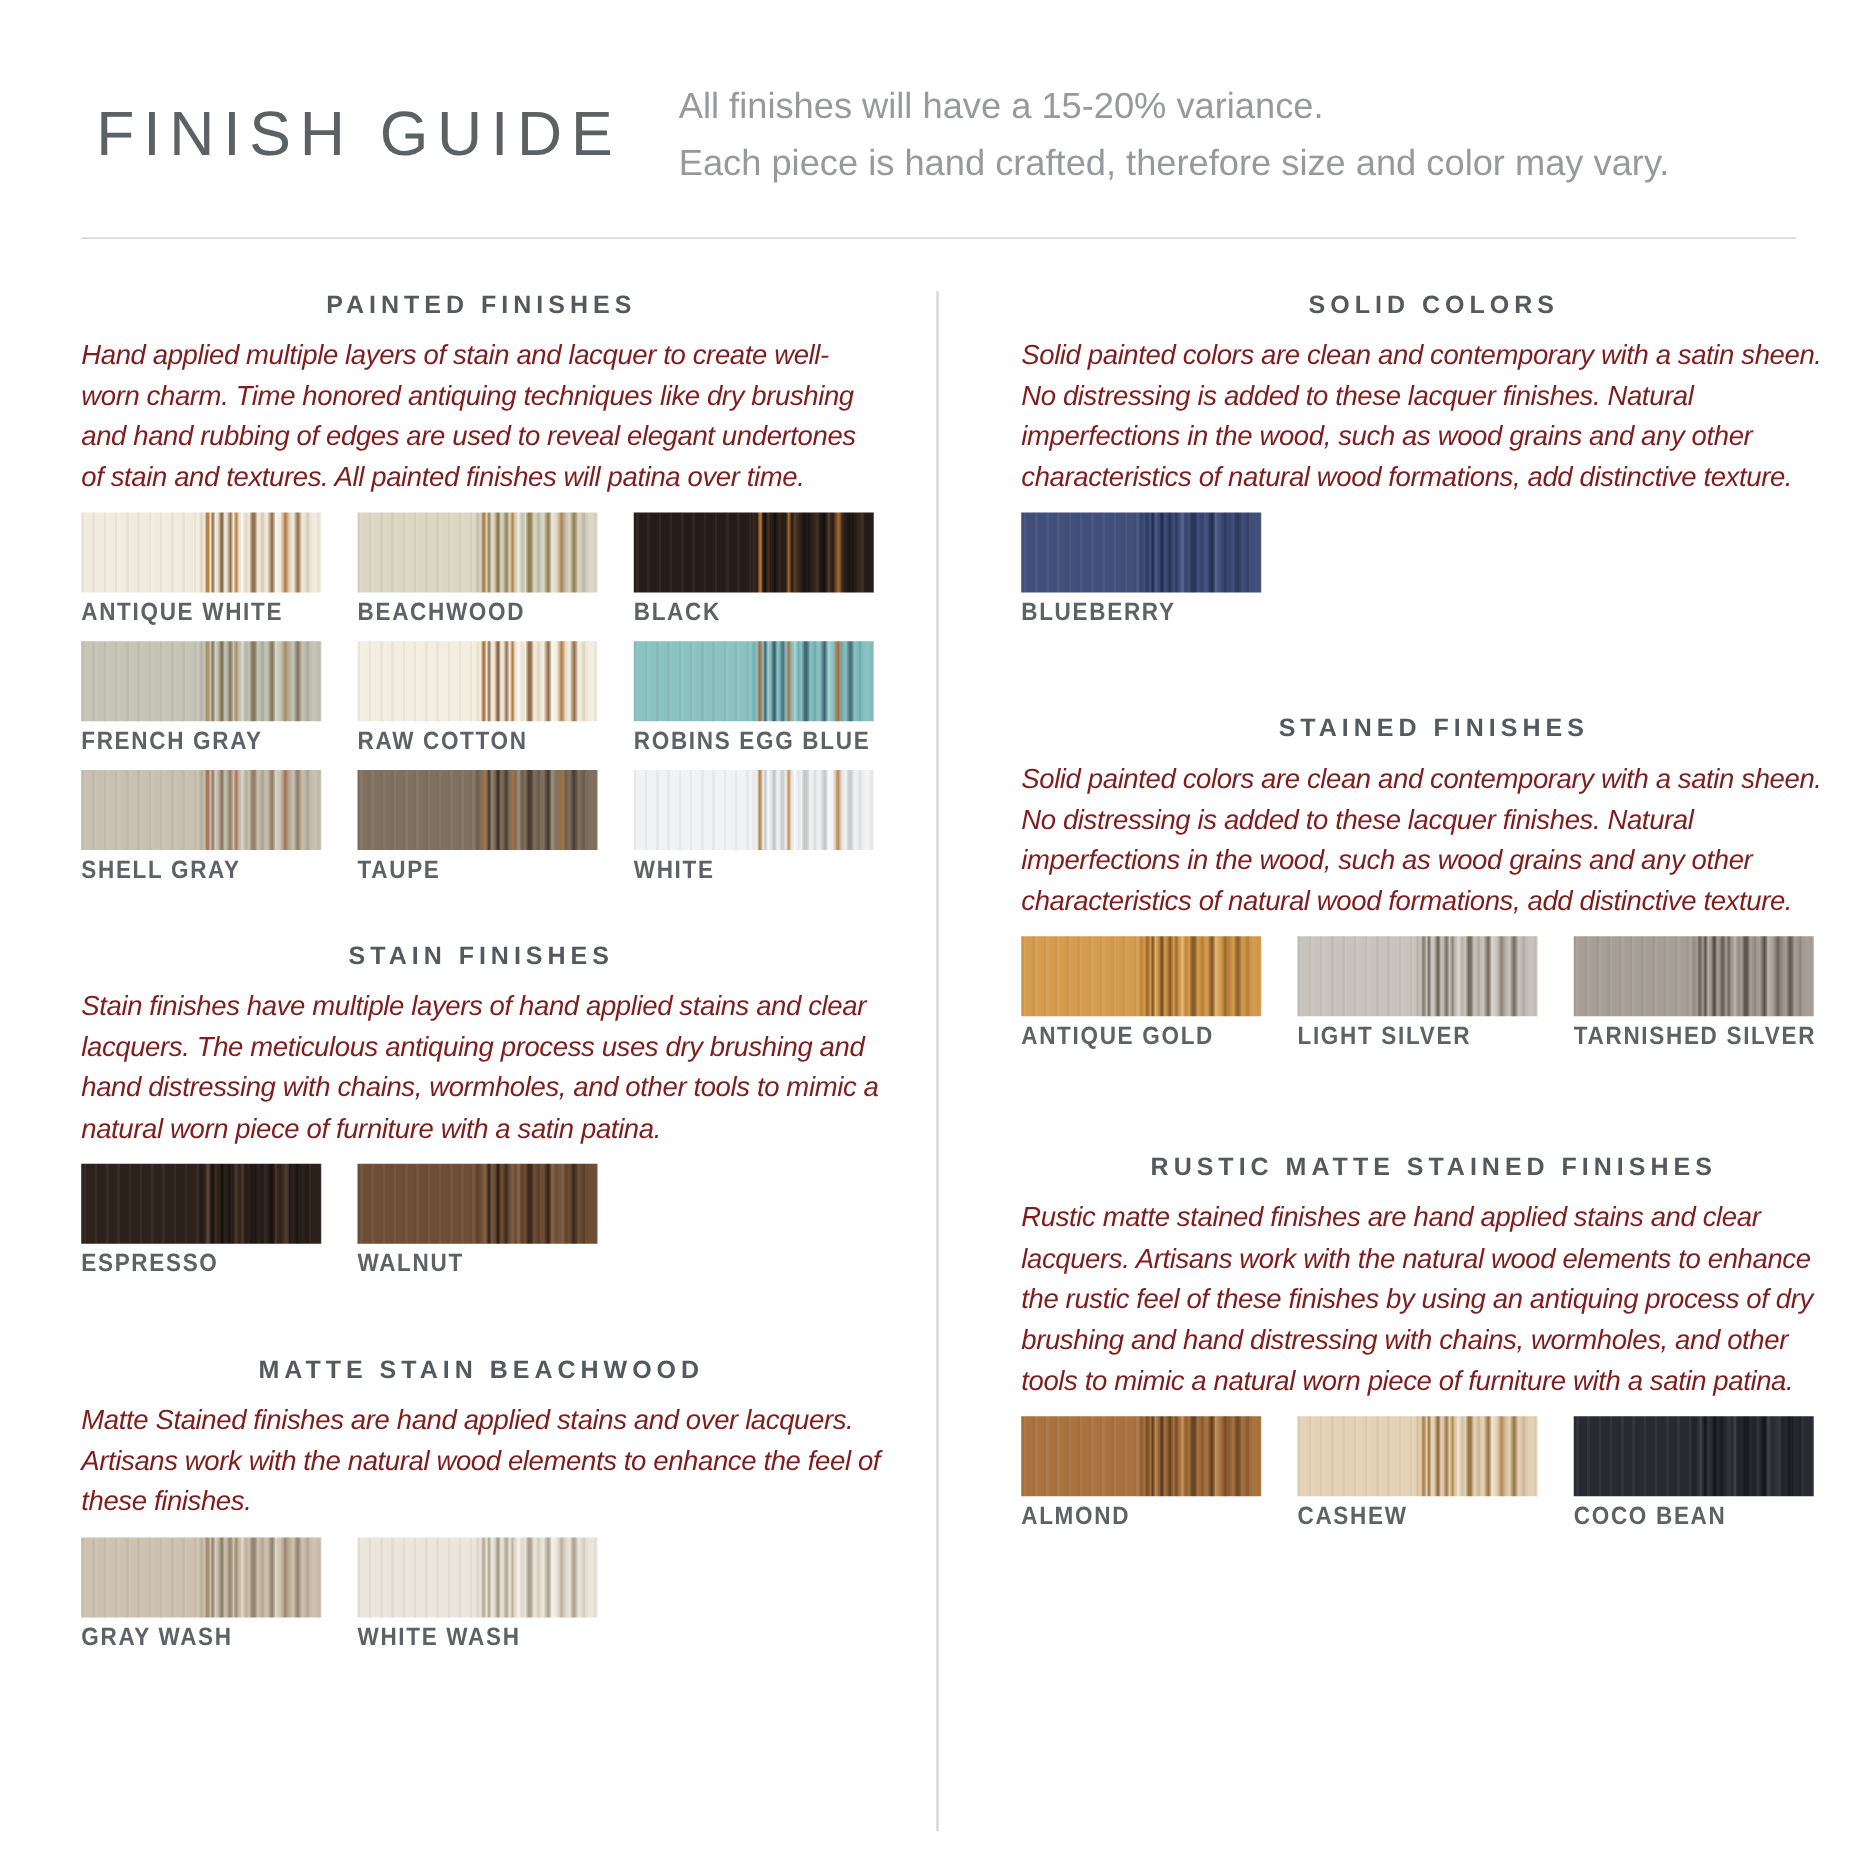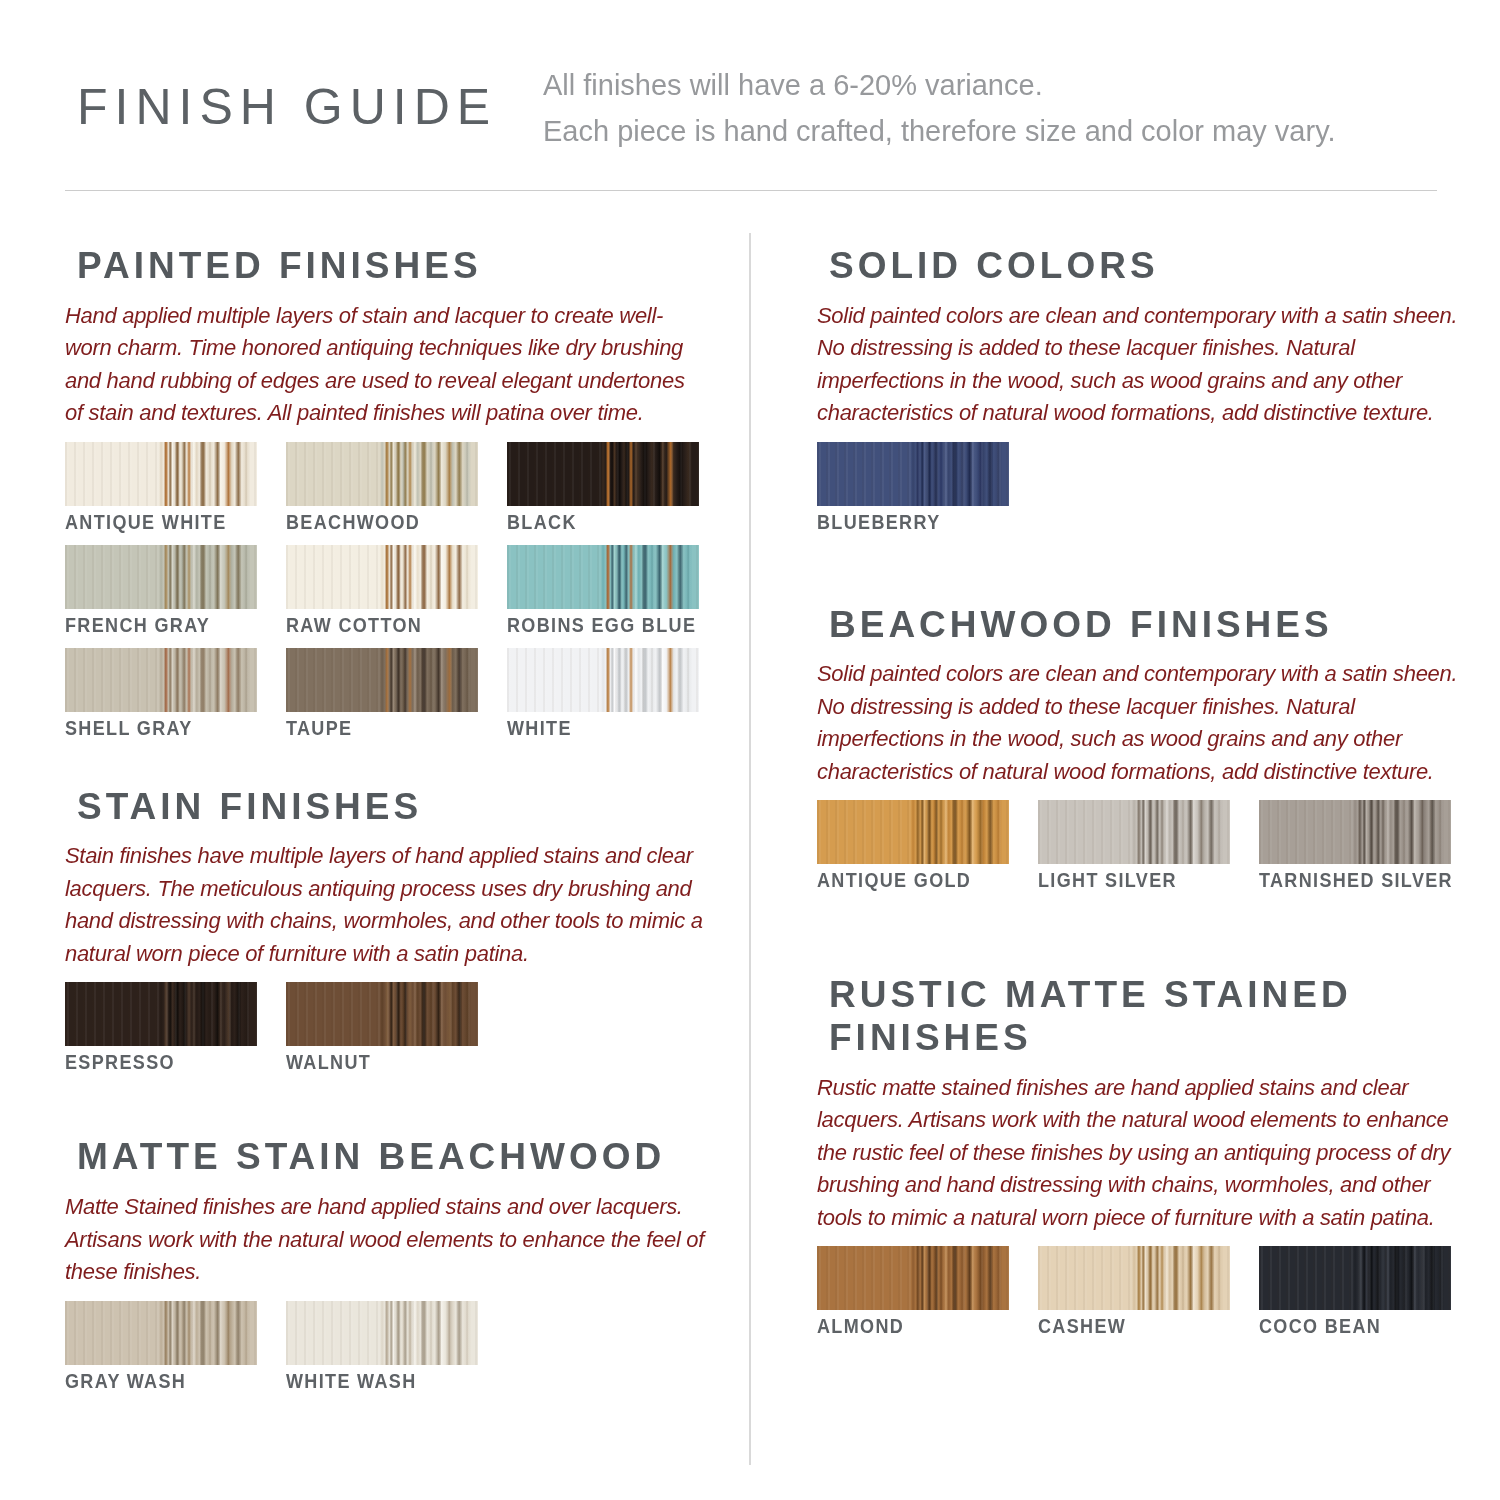--- a/index.html
+++ b/index.html
@@ -15,22 +15,22 @@
   }
   .subtitle{position:absolute;left:478px;top:6px;font-size:29px;color:#97999c;line-height:1.6;}
   .subtitle div{white-space:nowrap;}
   .top-rule{position:absolute;left:65px;top:190px;width:1372px;height:1px;background:#cccccc;}
   .content{position:absolute;left:65px;top:233px;display:flex;}
   .col-left{width:640px;flex:none;}
   .v-divider{flex:none;width:2px;background:#d9d9d9;margin-left:44px;margin-right:66px;height:1232px;}
   .col-right{width:660px;flex:none;}
   .section{margin:0;}
   .section h2{
-    margin:12px;font-size:37px;line-height:1.15;font-weight:bold;
-    letter-spacing:4px;color:#54595d;
+    margin:0;font-size:20px;line-height:1.15;font-weight:bold;
+    letter-spacing:4px;color:#54595d;text-align:center;
   }
   .section p{
     margin:12px 0 0 0;font-style:italic;font-size:22px;line-height:1.48;
     color:#7f1d1d;letter-spacing:-0.3px;
   }
   .swatch-grid{
     margin-top:12px;display:grid;grid-template-columns:repeat(3,192px);
     column-gap:29px;row-gap:13px;justify-content:start;
   }
   .cell{width:192px;}
@@ -44,21 +44,21 @@
   .mt-s3L{margin-top:64px;}
   .mt-s2R{margin-top:72px;}
   .mt-s3R{margin-top:84px;}
 </style>
 </head>
 <body>
 
 <div class="header">
   <h1 class="title">FINISH GUIDE</h1>
   <div class="subtitle">
-    <div>All finishes will have a 6-20% variance.</div>
+    <div>All finishes will have a 15-20% variance.</div>
     <div>Each piece is hand crafted, therefore size and color may vary.</div>
   </div>
 </div>
 
 <div class="top-rule"></div>
 
 <div class="content">
 
   <div class="col-left">
     <div class="section">
@@ -140,21 +140,21 @@
       <h2>SOLID COLORS</h2>
       <p>Solid painted colors are clean and contemporary with a satin sheen. No distressing is added to these lacquer finishes. Natural imperfections in the wood, such as wood grains and any other characteristics of natural wood formations, add distinctive texture.</p>
       <div class="swatch-grid">
           <div class="cell">
             <div class="sw" style="background: repeating-linear-gradient(90deg, rgba(60, 40, 20, 0.05) 0px, rgba(60, 40, 20, 0.05) 2px, rgba(255, 255, 255, 0.05) 2px, rgba(255, 255, 255, 0.05) 4px, rgba(0, 0, 0, 0) 4px, rgba(0, 0, 0, 0) 9px), linear-gradient(90deg, rgb(65, 80, 123) 0%, rgb(65, 80, 123) 49%, rgb(54, 67, 107) 50%, rgb(65, 80, 123) 51.5%, rgb(43, 55, 99) 52.3%, rgb(43, 55, 99) 53%, rgb(65, 80, 123) 53.8%, rgb(31, 42, 78) 54.8%, rgb(77, 92, 135) 56%, rgb(65, 80, 123) 57%, rgb(31, 42, 78) 58.2%, rgb(31, 42, 78) 58.8%, rgb(65, 80, 123) 59.8%, rgb(54, 67, 107) 61%, rgb(31, 42, 78) 62.2%, rgb(65, 80, 123) 63.4%, rgb(43, 55, 99) 64.6%, rgb(65, 80, 123) 65.8%, rgb(77, 92, 135) 67.2%, rgb(54, 67, 107) 68.6%, rgb(65, 80, 123) 70%, rgb(31, 42, 78) 71.4%, rgb(31, 42, 78) 72.2%, rgb(65, 80, 123) 73.5%, rgb(54, 67, 107) 75.5%, rgb(65, 80, 123) 77.5%, rgb(31, 42, 78) 79.5%, rgb(77, 92, 135) 81%, rgb(65, 80, 123) 83%, rgb(43, 55, 99) 85.2%, rgb(54, 67, 107) 86.8%, rgb(65, 80, 123) 88.4%, rgb(31, 42, 78) 90.4%, rgb(65, 80, 123) 92%, rgb(54, 67, 107) 94.5%, rgb(65, 80, 123) 96.5%, rgb(65, 80, 123) 100%);"></div>
             <div class="sw-label">BLUEBERRY</div>
           </div>
         </div>
     </div>
     <div class="section mt-s2R">
-      <h2>BEACHWOOD FINISHES</h2>
+      <h2>STAINED FINISHES</h2>
       <p>Solid painted colors are clean and contemporary with a satin sheen. No distressing is added to these lacquer finishes. Natural imperfections in the wood, such as wood grains and any other characteristics of natural wood formations, add distinctive texture.</p>
       <div class="swatch-grid">
           <div class="cell">
             <div class="sw" style="background: repeating-linear-gradient(90deg, rgba(60, 40, 20, 0.05) 0px, rgba(60, 40, 20, 0.05) 2px, rgba(255, 255, 255, 0.05) 2px, rgba(255, 255, 255, 0.05) 4px, rgba(0, 0, 0, 0) 4px, rgba(0, 0, 0, 0) 9px), linear-gradient(90deg, rgb(213, 156, 79) 0%, rgb(213, 156, 79) 49%, rgb(192, 131, 56) 50%, rgb(213, 156, 79) 51.5%, rgb(156, 108, 44) 52.3%, rgb(156, 108, 44) 53%, rgb(213, 156, 79) 53.8%, rgb(125, 84, 32) 54.8%, rgb(226, 179, 113) 56%, rgb(213, 156, 79) 57%, rgb(125, 84, 32) 58.2%, rgb(125, 84, 32) 58.8%, rgb(213, 156, 79) 59.8%, rgb(192, 131, 56) 61%, rgb(125, 84, 32) 62.2%, rgb(213, 156, 79) 63.4%, rgb(156, 108, 44) 64.6%, rgb(213, 156, 79) 65.8%, rgb(226, 179, 113) 67.2%, rgb(192, 131, 56) 68.6%, rgb(213, 156, 79) 70%, rgb(125, 84, 32) 71.4%, rgb(125, 84, 32) 72.2%, rgb(213, 156, 79) 73.5%, rgb(192, 131, 56) 75.5%, rgb(213, 156, 79) 77.5%, rgb(125, 84, 32) 79.5%, rgb(226, 179, 113) 81%, rgb(213, 156, 79) 83%, rgb(156, 108, 44) 85.2%, rgb(192, 131, 56) 86.8%, rgb(213, 156, 79) 88.4%, rgb(125, 84, 32) 90.4%, rgb(213, 156, 79) 92%, rgb(192, 131, 56) 94.5%, rgb(213, 156, 79) 96.5%, rgb(213, 156, 79) 100%);"></div>
             <div class="sw-label">ANTIQUE GOLD</div>
           </div>
           <div class="cell">
             <div class="sw" style="background: repeating-linear-gradient(90deg, rgba(60, 40, 20, 0.05) 0px, rgba(60, 40, 20, 0.05) 2px, rgba(255, 255, 255, 0.05) 2px, rgba(255, 255, 255, 0.05) 4px, rgba(0, 0, 0, 0) 4px, rgba(0, 0, 0, 0) 9px), linear-gradient(90deg, rgb(200, 195, 188) 0%, rgb(200, 195, 188) 49%, rgb(184, 178, 170) 50%, rgb(200, 195, 188) 51.5%, rgb(141, 131, 120) 52.3%, rgb(141, 131, 120) 53%, rgb(200, 195, 188) 53.8%, rgb(111, 102, 92) 54.8%, rgb(216, 212, 206) 56%, rgb(200, 195, 188) 57%, rgb(111, 102, 92) 58.2%, rgb(111, 102, 92) 58.8%, rgb(200, 195, 188) 59.8%, rgb(184, 178, 170) 61%, rgb(111, 102, 92) 62.2%, rgb(200, 195, 188) 63.4%, rgb(141, 131, 120) 64.6%, rgb(200, 195, 188) 65.8%, rgb(216, 212, 206) 67.2%, rgb(184, 178, 170) 68.6%, rgb(200, 195, 188) 70%, rgb(111, 102, 92) 71.4%, rgb(111, 102, 92) 72.2%, rgb(200, 195, 188) 73.5%, rgb(184, 178, 170) 75.5%, rgb(200, 195, 188) 77.5%, rgb(111, 102, 92) 79.5%, rgb(216, 212, 206) 81%, rgb(200, 195, 188) 83%, rgb(141, 131, 120) 85.2%, rgb(184, 178, 170) 86.8%, rgb(200, 195, 188) 88.4%, rgb(111, 102, 92) 90.4%, rgb(200, 195, 188) 92%, rgb(184, 178, 170) 94.5%, rgb(200, 195, 188) 96.5%, rgb(200, 195, 188) 100%);"></div>
             <div class="sw-label">LIGHT SILVER</div>
           </div>

